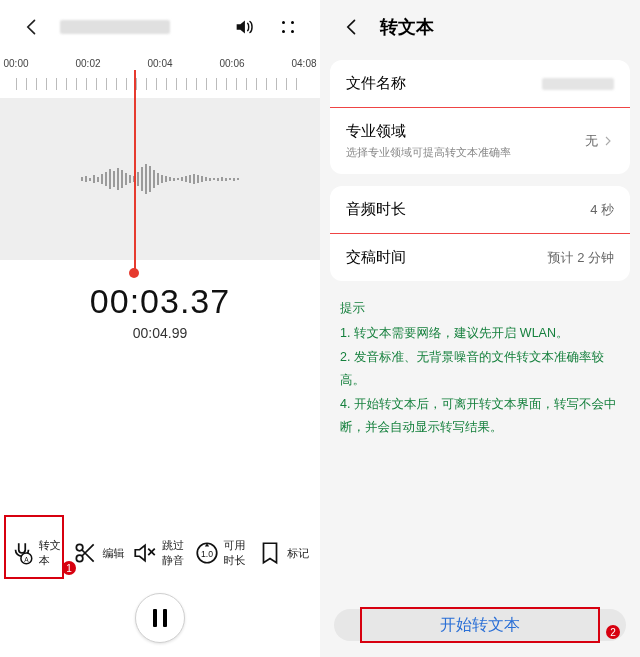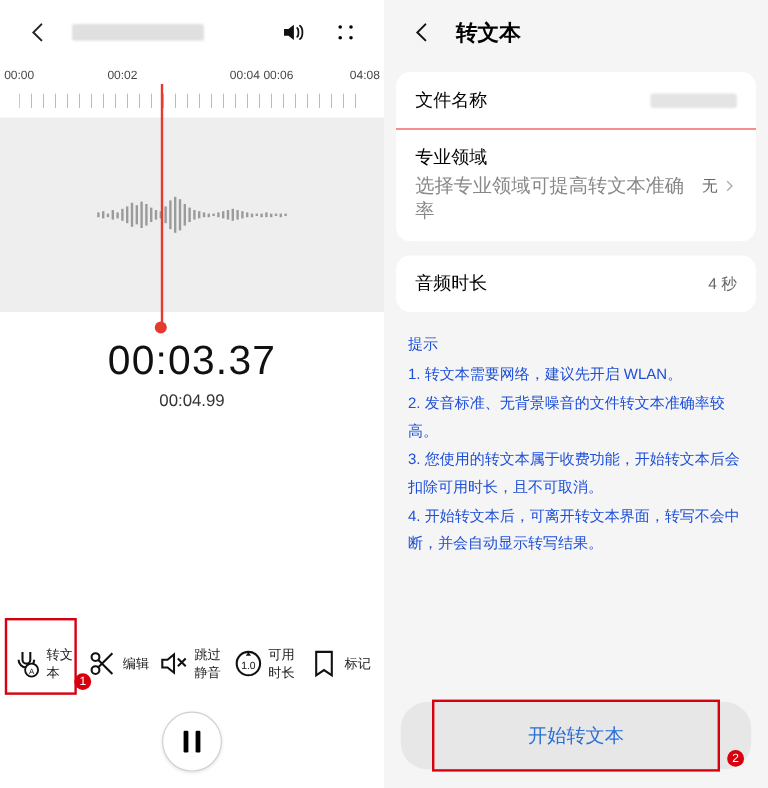--- a/index.html
+++ b/index.html
@@ -41,30 +41,30 @@
   .play-btn span { width:4px; height:18px; background:#000; margin:0 3px; border-radius:1px; }
 
   
   .pane-right { width:320px; height:100%; display:flex; flex-direction:column; background:#f5f5f5; }
   .pr-header { height:54px; display:flex; align-items:center; padding:0 14px; gap:10px; background:#f5f5f5; }
   .pr-title { font-size:18px; font-weight:600; }
   .card { background:#fff; border-radius:12px; margin:6px 10px; }
   .row { display:flex; align-items:center; padding:14px 16px; min-height:46px; font-size:14px; }
   .row + .row { border-top:1px solid #ef4444; }
   .row .k { flex:0 0 auto; font-size:15px; color:#000; }
-  .row .sub { font-size:16px; color:#888; margin-top:4px; }
+  .row .sub { font-size:11px; color:#888; margin-top:4px; }
   .row .v { margin-left:auto; color:#666; font-size:13px; display:flex; align-items:center; gap:4px; }
   .row .v.red { color:#d7000f; }
   .blurred { width:72px; height:12px; background:#e4e4e4; border-radius:2px; filter:blur(1px); }
   .row .col { display:flex; flex-direction:column; }
-  .hints { padding:10px 20px 0 20px; font-size:12.5px; color:#1d4ed8; line-height:1.8; }
+  .hints { padding:10px 20px 0 20px; font-size:12.5px; color:#15803d; line-height:1.8; }
   .hints div + div { margin-top:2px; }
   .pr-spacer { flex:1; }
   .cta-wrap { padding:12px 14px 16px 14px; position:relative; }
-  .cta { width:100%; height:56px; background:#e7e7e7; color:#2a6fd6; border:none; border-radius:22px; font-size:16px; display:flex; align-items:center; justify-content:center; }
+  .cta { width:100%; height:32px; background:#e7e7e7; color:#2a6fd6; border:none; border-radius:22px; font-size:16px; display:flex; align-items:center; justify-content:center; }
   .highlight-b { position:absolute; left:40px; right:40px; top:10px; bottom:14px; border:2px solid #d7000f; pointer-events:none; }
   .badge-2 { position:absolute; right:20px; bottom:18px; width:14px; height:14px; background:#d7000f; color:#fff; border-radius:50%; font-size:10px; display:flex; align-items:center; justify-content:center; }
   svg { display:block; }
 </style>
 </head>
 <body>
 
 <div class="pane-left">
   <div class="pl-header">
     <div class="hb">
@@ -86,22 +86,22 @@
           <circle cx="18" cy="6" r="2"></circle>
           <circle cx="6" cy="18" r="2"></circle>
           <circle cx="18" cy="18" r="2"></circle>
         </svg>
     </div>
   </div>
 
   <div class="timeline-area">
     <div class="ticks" id="tickLabels">
         <span class="lbl" style="left: 0%;">00:00</span>
-        <span class="lbl" style="left: 25%; margin-left: 14px;">00:02</span>
-        <span class="lbl" style="left: 50%; margin-left: 44px;">00:04</span>
+        <span class="lbl" style="left: 25%;">00:02</span>
+        <span class="lbl" style="left: 50%;">00:04</span>
         <span class="lbl" style="left: 75%;">00:06</span>
         <span class="lbl" style="left: 100%;">04:08</span>
       </div>
     <div class="ruler"></div>
   </div>
 
   <div class="waveform-wrap">
     <div class="waveform" id="wave">
         <span style="height: 4px;"></span>
         <span style="height: 6px;"></span>
@@ -243,28 +243,31 @@
           </svg>
       </div>
     </div>
   </div>
 
   <div class="card">
     <div class="row">
       <div class="k">音频时长</div>
       <div class="v">4 秒</div>
     </div>
+    <div class="row">
+      <div class="k">交稿时间</div>
+      <div class="v">预计 2 分钟</div>
+    </div>
   </div>
 
 
   <div class="hints">
     <div>提示</div>
     <div>1. 转文本需要网络，建议先开启 WLAN。</div>
     <div>2. 发音标准、无背景噪音的文件转文本准确率较高。</div>
-    <div>3. 您使用的转文本属于收费功能，开始转文本后会扣除可用时长，且不可取消。</div>
     <div>4. 开始转文本后，可离开转文本界面，转写不会中断，并会自动显示转写结果。</div>
   </div>
 
   <div class="pr-spacer"></div>
 
   <div class="cta-wrap">
     <button class="cta">开始转文本</button>
     <div class="highlight-b"></div>
     <div class="badge-2">2</div>
   </div>

